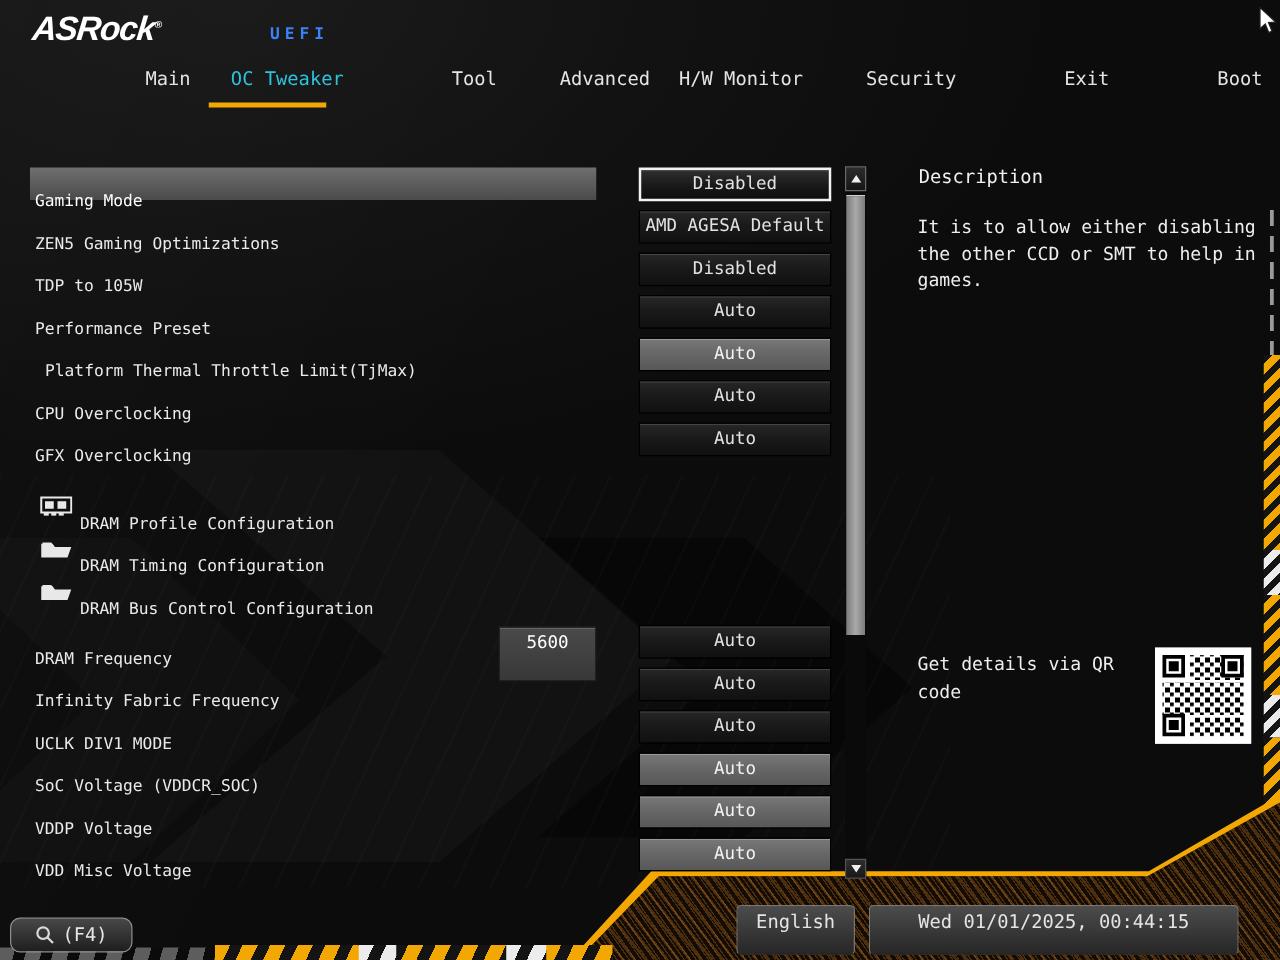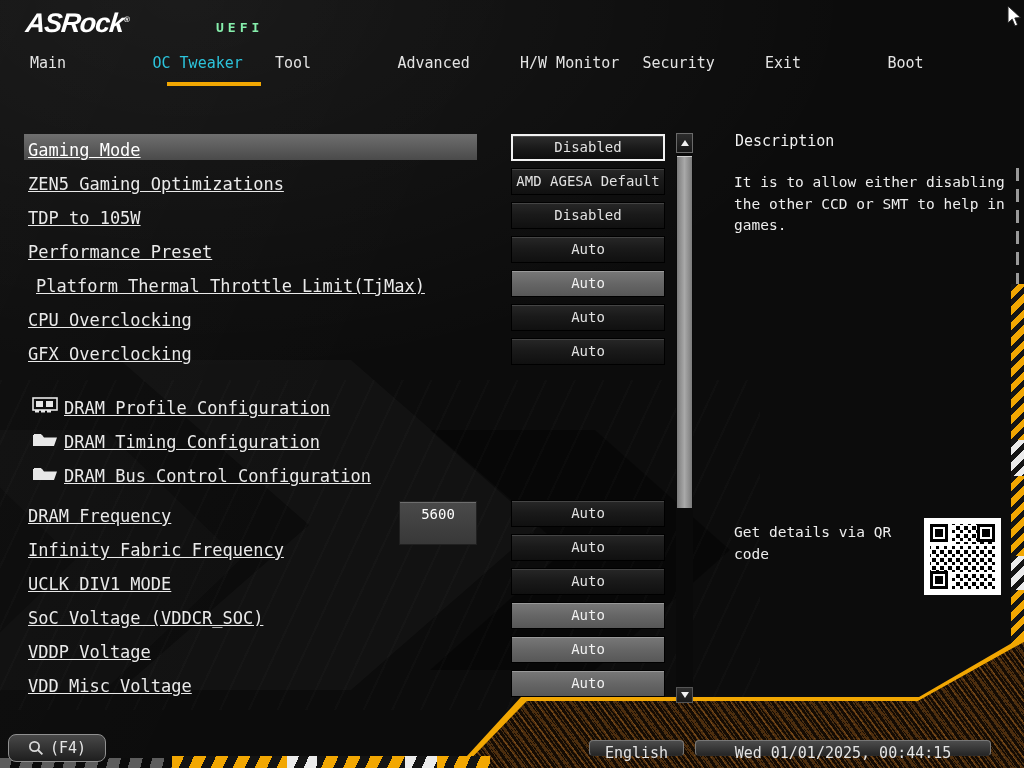--- a/index.html
+++ b/index.html
@@ -20,35 +20,35 @@
   .chev.c2 { left:-60px; top:430px; width:300px; height:260px; background:rgba(255,255,255,0.02); }
   .chev.c3 { left:430px; top:430px; width:300px; height:240px; background:rgba(0,0,0,0.35); }
   .streaks { position:absolute; left:0; top:380px; width:760px; height:330px; z-index:0;
       background:repeating-linear-gradient(115deg, rgba(255,255,255,0.015) 0 2px, rgba(0,0,0,0) 2px 26px); }
 
   
   .logo { position:absolute; left:26px; top:8px; z-index:2;
       font-family:"Liberation Sans",sans-serif; font-weight:bold; font-style:italic;
       font-size:27px; letter-spacing:-1px; color:#fff; transform:skewX(-6deg); }
   .logo sup { font-size:8px; font-style:normal; letter-spacing:0; }
-  .fw-name { position:absolute; left:216px; top:20px; z-index:2; color:#86efac;
+  .fw-name { position:absolute; left:216px; top:20px; z-index:2; color:#3b82f6;
       font-size:13px; font-weight:bold; letter-spacing:4px; }
 
   
   .tabs { position:absolute; left:30px; top:50px; width:980px; height:30px; display:flex; z-index:2; }
-  .tab { flex:1 1 0; position:relative; text-align:left; font-size:15px; color:#e4e4e4;
+  .tab { flex:1 1 0; position:relative; text-align:right; font-size:15px; color:#e4e4e4;
       line-height:26px; cursor:default; }
   .tab.active { color:#2cc4dc; }
   .tab.active::after { content:""; position:absolute; left:14px; right:14px; bottom:-6px;
       height:4px; background:#f2a702; }
 
   
   .list { position:absolute; left:24px; top:131px; width:641px; z-index:2; }
   .row { position:relative; height:34px; }
-  .row .label { position:absolute; left:4px; top:9px; font-size:17px; color:#eaeaea; white-space:pre;text-decoration:underline; }
+  .row .label { position:absolute; left:4px; top:23px; font-size:13px; color:#eaeaea; white-space:pre; }
   .row .label.indent { left:12px; }
   .hl-bar { position:absolute; left:0; top:3px; width:453px; height:26px;
       background:linear-gradient(180deg,#6f6f6f,#4a4a4a); }
   .row.highlight .label { color:#ffffff; }
   .spacer20 { height:20px; } .spacer6 { height:6px; }
 
   .opt-btn { position:absolute; right:0; top:3px; width:154px; height:27px;
       font-size:14px; color:#e2e2e2; text-align:center; line-height:25px;
       background:linear-gradient(180deg,#272727 0%,#1a1a1a 45%,#101010 100%);
       border:1px solid #000; box-shadow:inset 0 1px 0 rgba(255,255,255,0.14); }
@@ -118,21 +118,21 @@
       background:repeating-linear-gradient(115deg,#ececec 0 11px,#141414 11px 20px); }
   .stripes-white.sw1 { left:287px; width:30px; }
   .stripes-white.sw2 { left:405px; width:32px; }
 
   
   .search-btn { position:absolute; left:8px; top:734px; width:98px; height:28px; z-index:3;
       border-radius:8px; border:1px solid #909090;
       background:linear-gradient(180deg,#484848,#1e1e1e);
       display:flex; align-items:center; justify-content:center; gap:6px;
       color:#e6e6e6; font-size:15px; }
-  .foot-btn { position:absolute; top:740px; height:16px; z-index:3; border-radius:4px;
+  .foot-btn { position:absolute; top:724px; height:40px; z-index:3; border-radius:4px;
       border:1px solid #777; border-bottom-color:#2a2a2a;
       background:linear-gradient(180deg,#4c4c4c,#262626);
       color:#e4e4e4; font-size:15px; text-align:center; line-height:24px; }
   .lang-btn { left:589px; width:95px; }
   .time-btn { left:695px; width:296px; }
 
   .cursor { position:absolute; left:1004px; top:5px; z-index:10; }
 </style>
 </head>
 <body>

